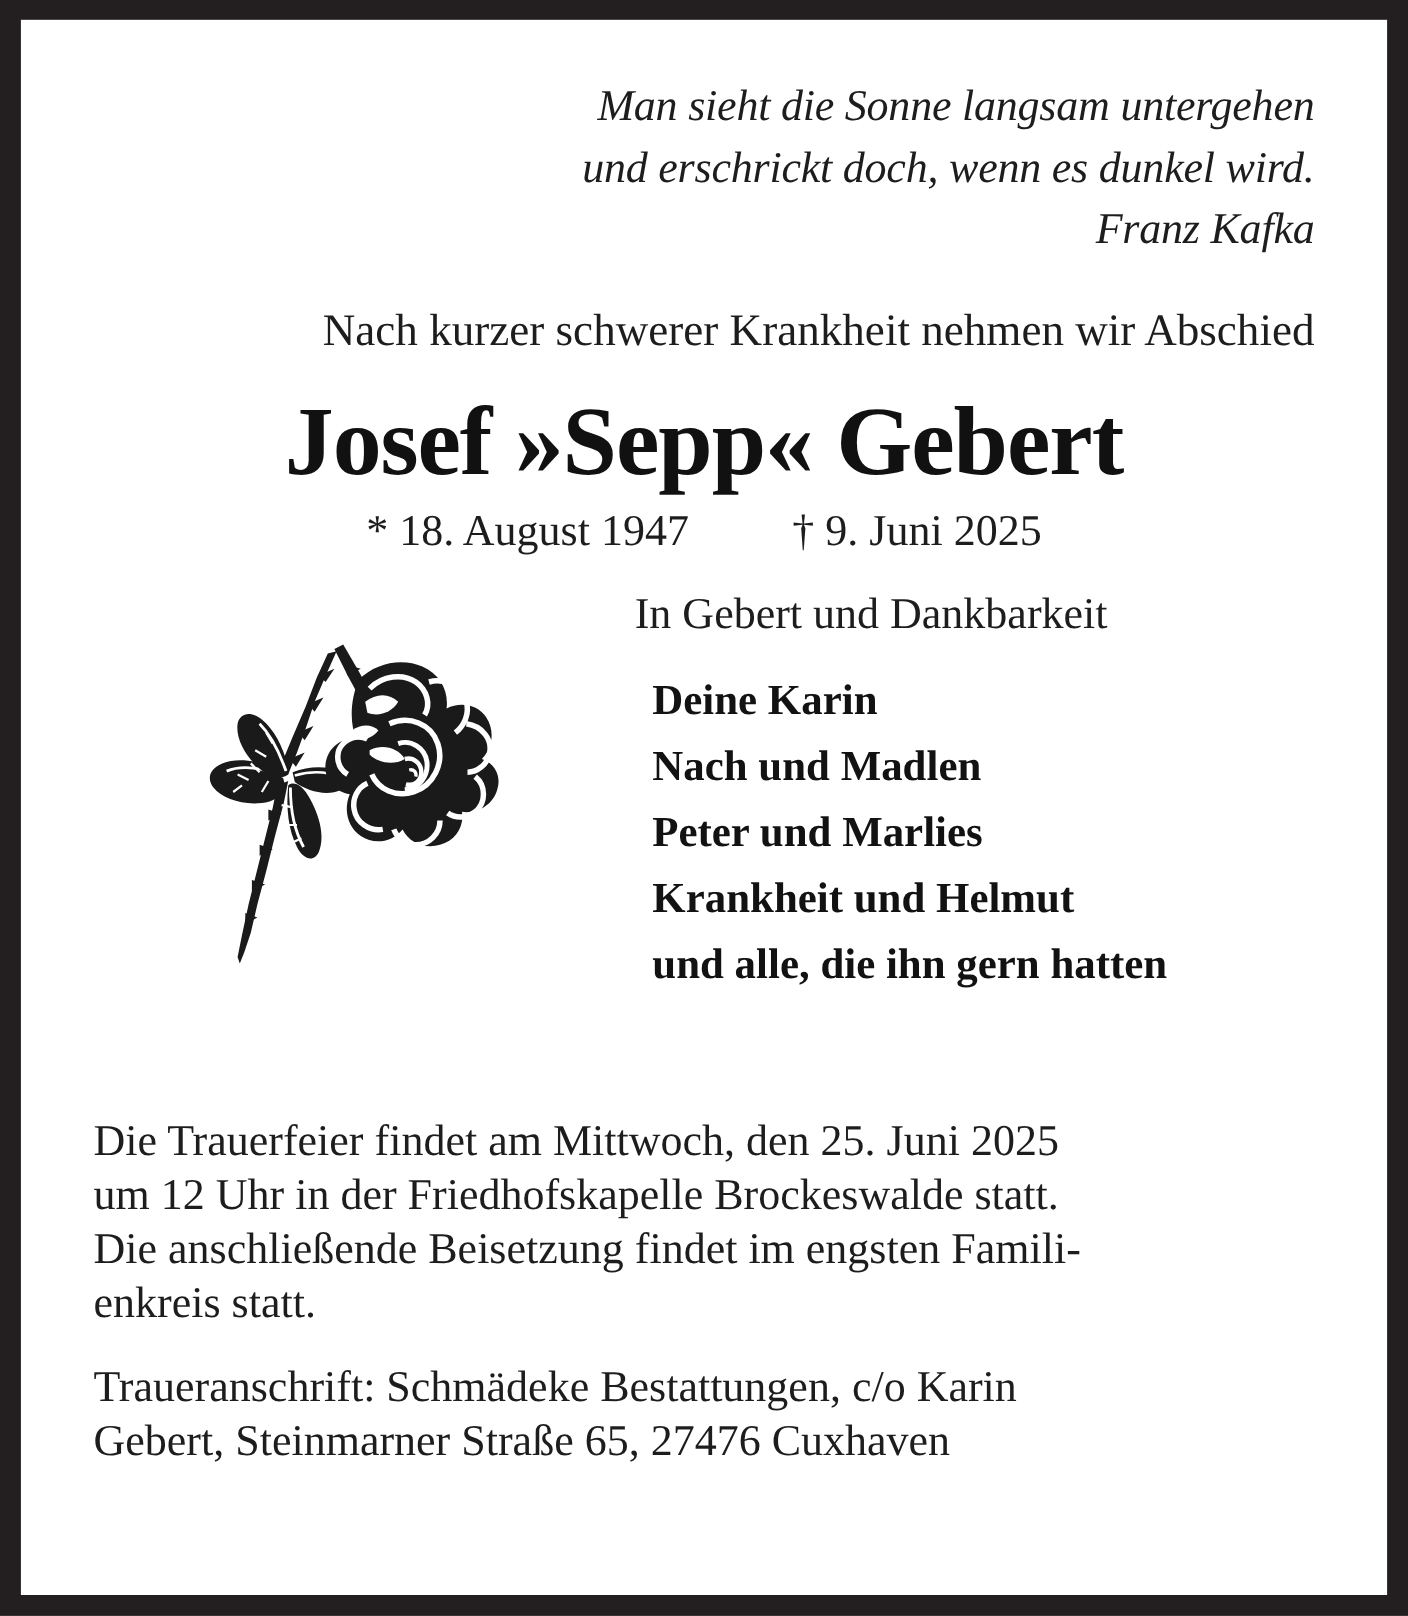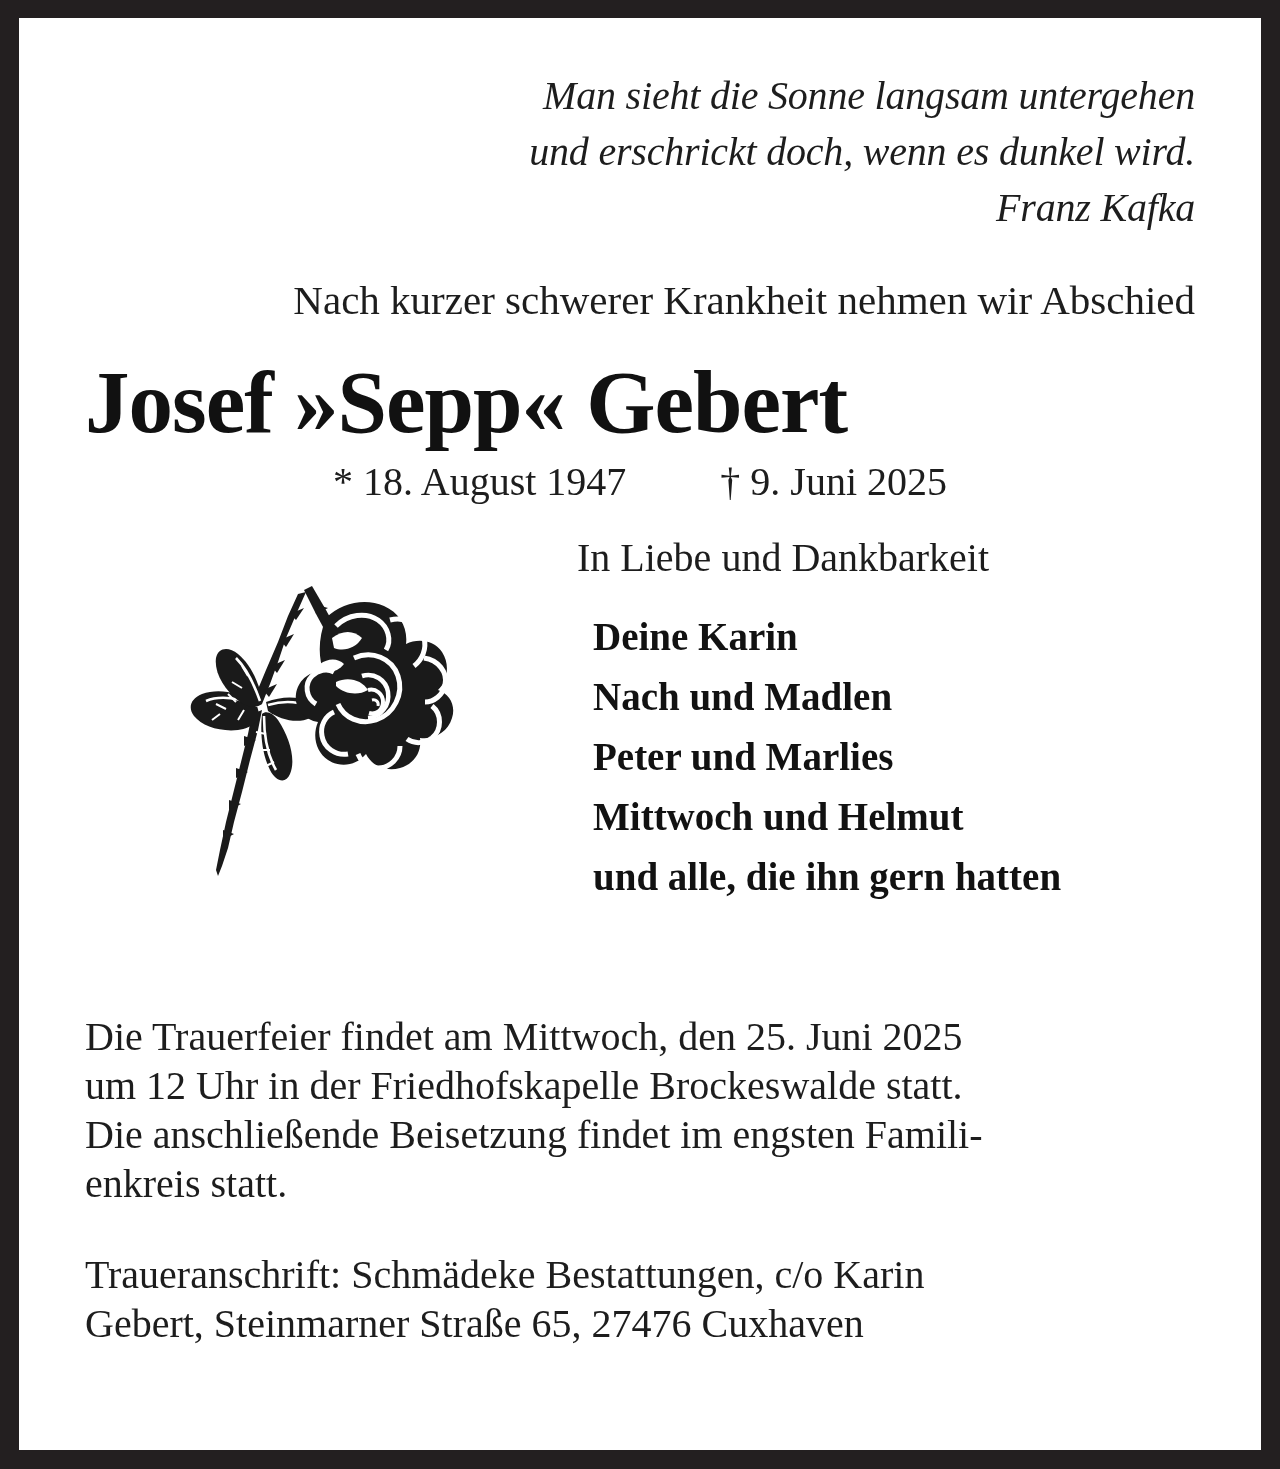--- a/index.html
+++ b/index.html
@@ -51,20 +51,21 @@
     text-align: right;
     font-size: 41px;
     line-height: 48px;
     color: #1d1d1d;
     white-space: nowrap;
   }
 
   
   .deceased-name {
     margin-top: 28px;
+    text-align: center;
     font-weight: bold;
     font-size: 89px;
     line-height: 100px;
     letter-spacing: -1px;
     color: #111111;
     white-space: nowrap;
   }
 
   
   .dates-row {
@@ -127,21 +128,21 @@
     line-height: 49px;
     color: #1d1d1d;
     text-align: justify;
     text-justify: inter-word;
     hyphens: manual;
   }
   .ceremony-text .l { display: block; white-space: nowrap; }
 
   
   .address-text {
-    margin-top: 42px;
+    margin-top: 28px;
     font-size: 40px;
     line-height: 49px;
     color: #1d1d1d;
   }
   .address-text .l { display: block; white-space: nowrap; }
   .address-text .l.j { text-align: justify; }
   .address-text .l.j::after {
     content: "";
     display: inline-block;
     width: 100%;
@@ -227,26 +228,26 @@
             <path d="M186 146 C190 145 193 148 192 152" stroke="#ffffff" stroke-width="3" fill="none"></path>
 
             <path d="M146 84 C156 76 168 76 176 84 C170 94 158 98 148 94 Z" fill="#ffffff"></path>
             <path d="M134 110 C142 104 152 104 158 110 C152 118 142 120 134 116 Z" fill="#ffffff"></path>
             <path d="M150 128 C162 122 176 126 182 136 C172 142 158 140 150 132 Z" fill="#ffffff"></path>
           </g>
         </svg>
       </div>
 
       <div class="family-cell">
-        <div class="dedication">In Liebe und Dankbarkeit</div>
+        <div class="dedication">In Gebert und Dankbarkeit</div>
         <ul class="family-list">
           <li class="family-name">Deine Karin</li>
           <li class="family-name">Nach und Madlen</li>
           <li class="family-name">Peter und Marlies</li>
-          <li class="family-name">Mittwoch und Helmut</li>
+          <li class="family-name">Krankheit und Helmut</li>
           <li class="family-name">und alle, die ihn gern hatten</li>
         </ul>
       </div>
     </div>
 
     <div class="ceremony-text">
       <span class="l">Die Trauerfeier findet am Mittwoch, den 25. Juni 2025</span>
       <span class="l">um 12 Uhr in der Friedhofskapelle Brockeswalde statt.</span>
       <span class="l">Die anschließende Beisetzung findet im engsten Famili-</span>
       <span class="l">enkreis statt.</span>

